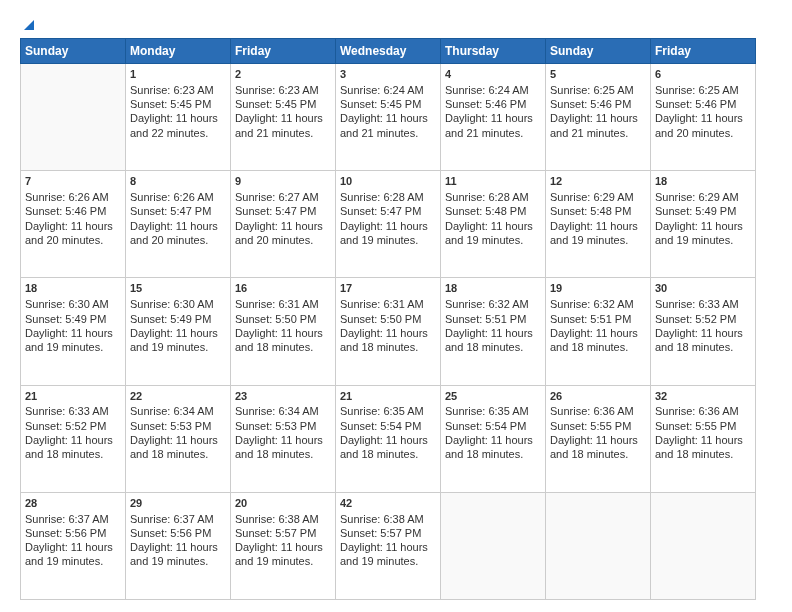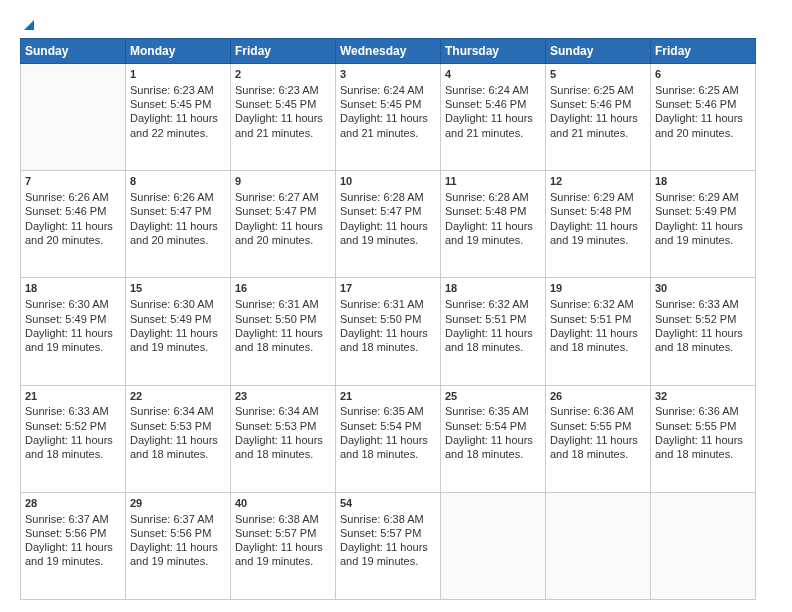--- a/index.html
+++ b/index.html
@@ -335,28 +335,28 @@
 and 19 minutes.</div>
           </td>
           <td>
             <span class="day-num">29</span>
             <div class="cell-info" style="white-space: pre-line;">Sunrise: 6:37 AM
 Sunset: 5:56 PM
 Daylight: 11 hours
 and 19 minutes.</div>
           </td>
           <td>
-            <span class="day-num">40</span>
+            <span class="day-num">20</span>
             <div class="cell-info" style="white-space: pre-line;">Sunrise: 6:38 AM
 Sunset: 5:57 PM
 Daylight: 11 hours
 and 19 minutes.</div>
           </td>
           <td>
-            <span class="day-num">54</span>
+            <span class="day-num">42</span>
             <div class="cell-info" style="white-space: pre-line;">Sunrise: 6:38 AM
 Sunset: 5:57 PM
 Daylight: 11 hours
 and 19 minutes.</div>
           </td>
           <td class="empty-cell"></td>
           <td class="empty-cell"></td>
           <td class="empty-cell"></td>
         </tr>
       </tbody>

